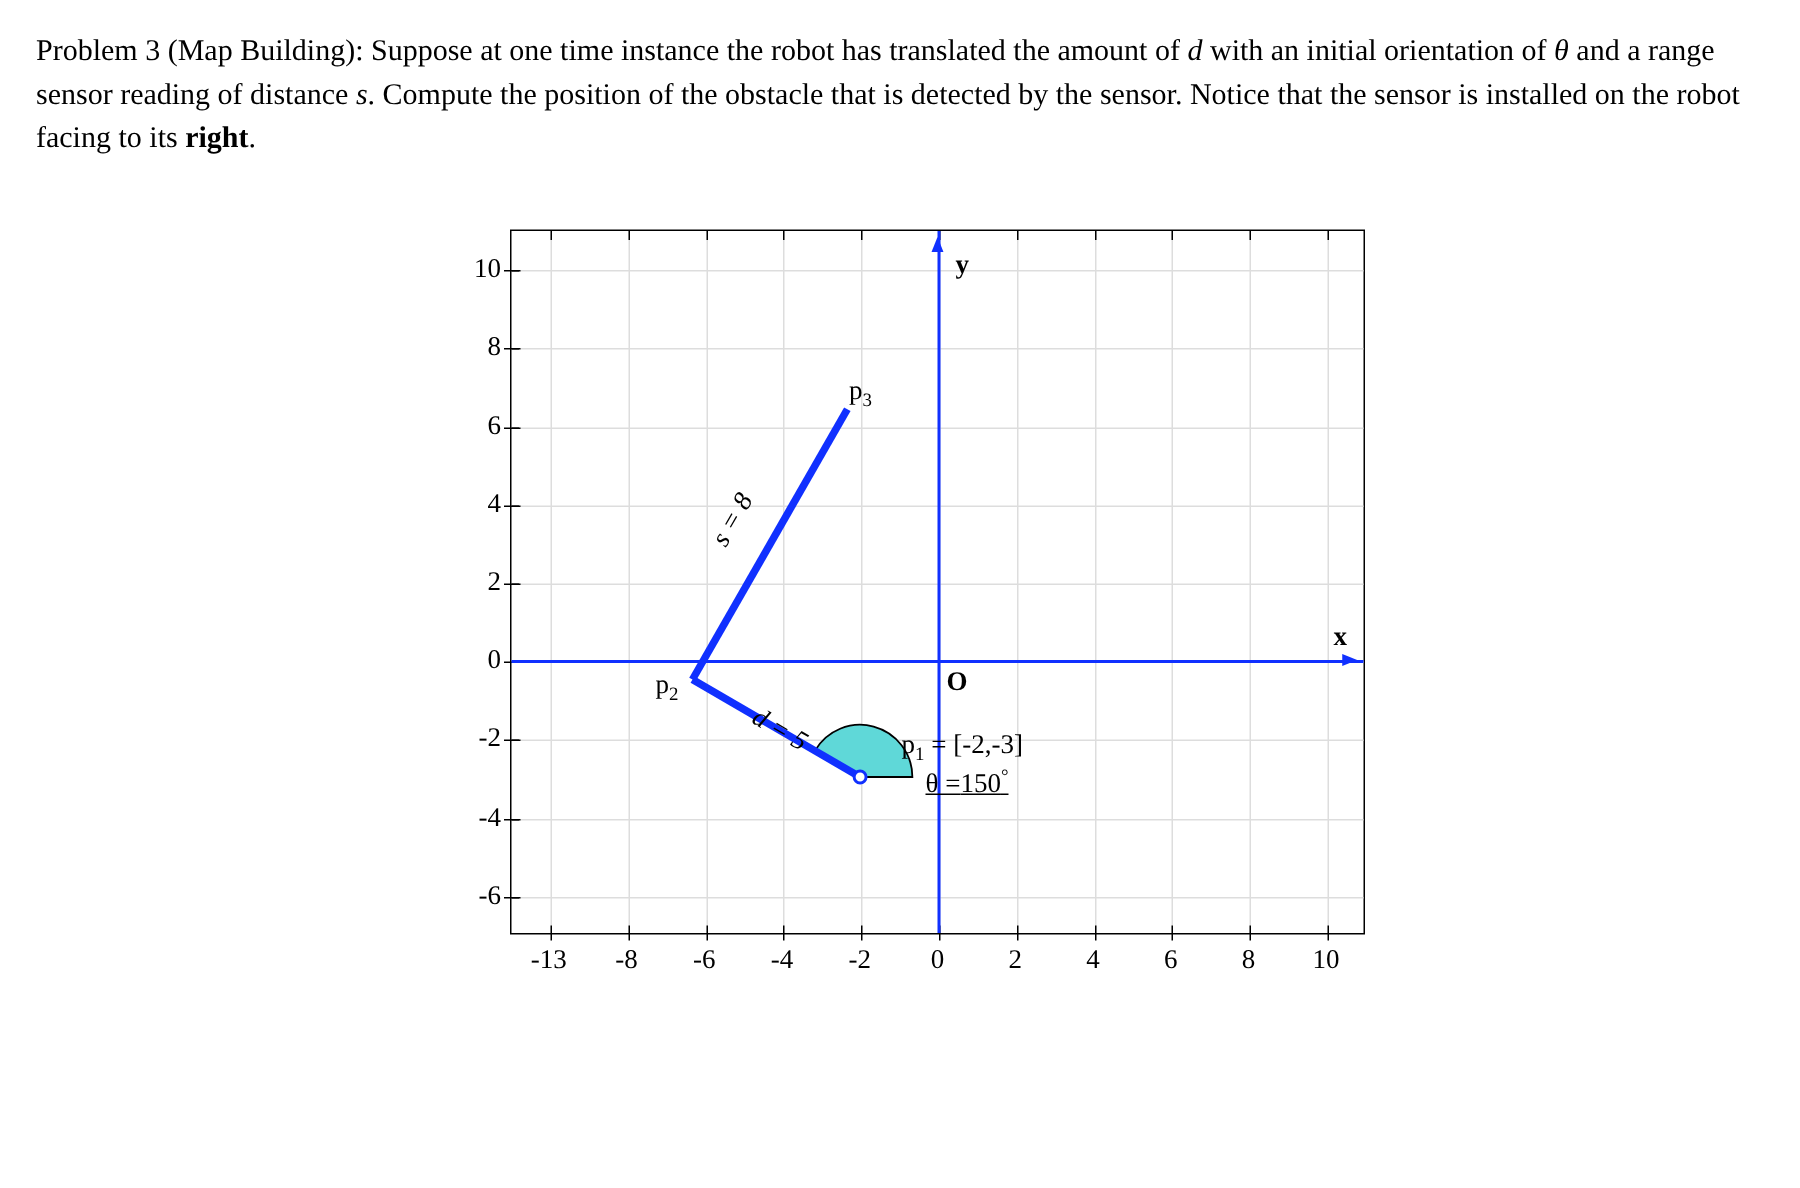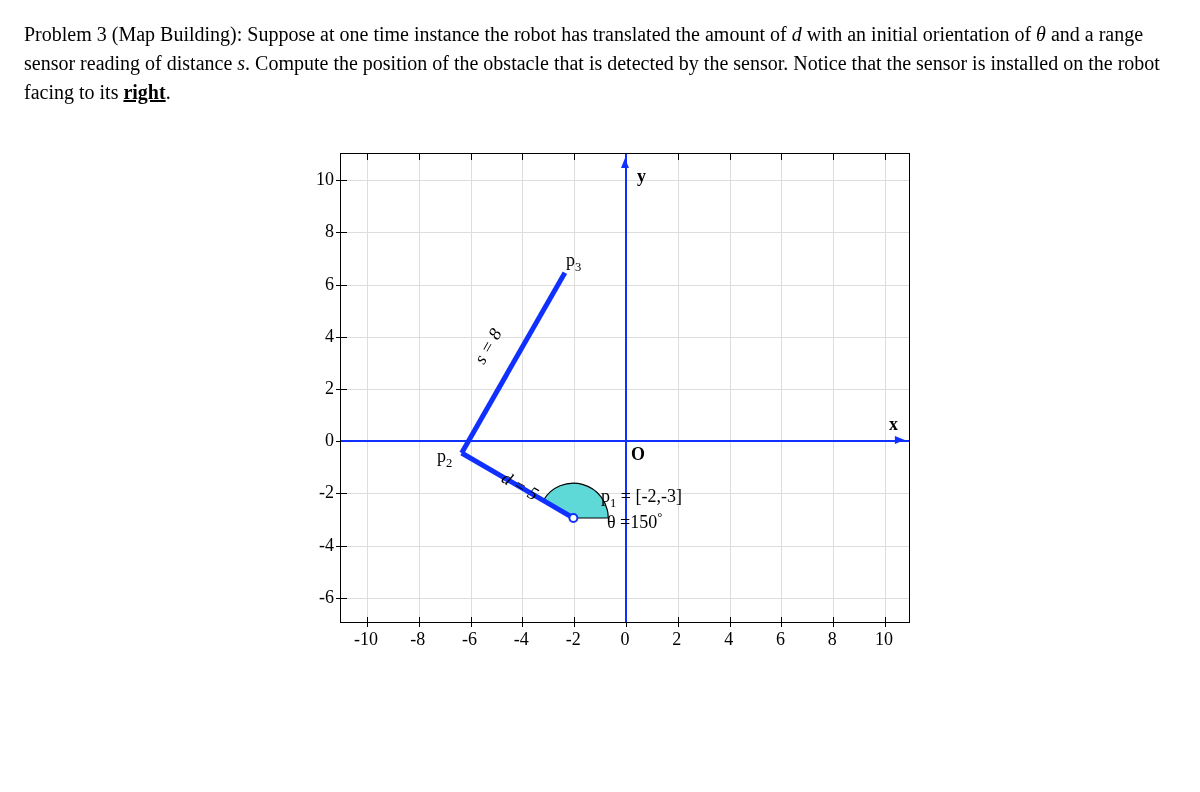--- a/index.html
+++ b/index.html
@@ -10,21 +10,21 @@
   padding: 20px 24px;
   width: 1200px;
   box-sizing: border-box;
 }
 .problem-text {
   line-height: 1.45;
   margin-bottom: 36px;
 }
 .problem-text .bold { font-weight: normal; }
 .problem-text .italic { font-style: italic; }
-.problem-text .ul { text-decoration: underline; font-weight: bold; }
+.problem-text .ul { font-weight: bold; }
 .chart-wrap {
   display: flex;
   justify-content: center;
 }
 .chart {
   position: relative;
   width: 640px;
   height: 510px;
 }
 .plot-box {
@@ -181,21 +181,21 @@
 
       <div class="ann" style="left:96px; top:292px;">
         <span>p</span><span class="sub">2</span>
       </div>
       <div class="ann" style="left:225px; top:96px;">
         <span>p</span><span class="sub">3</span>
       </div>
       <div class="ann" style="left:260px; top:332px;">
         <span>p</span><span class="sub">1</span><span> = [-2,-3]</span>
       </div>
-      <div class="ann" style="left:266px; top:356px;">
+      <div class="ann" style="left:276px; top:356px;text-decoration:underline;">
         <span>θ =</span><span>150</span><span class="sup">°</span>
       </div>
 
       <div class="ann" style="left:162px; top:312px; transform: rotate(30deg); transform-origin:left center;">
         <span style="font-style:italic">d = 5</span>
       </div>
 
       <div class="ann" style="left:138px; top:198px; transform: rotate(-60deg); transform-origin:left center;">
         <span style="font-style:italic">s = 8</span>
       </div>
@@ -205,21 +205,21 @@
     <div class="ytick-label" style="top:36.11px">10</div>
     <div class="ytick-label" style="top:88.33px">8</div>
     <div class="ytick-label" style="top:140.56px">6</div>
     <div class="ytick-label" style="top:192.78px">4</div>
     <div class="ytick-label" style="top:245px">2</div>
     <div class="ytick-label" style="top:297.22px">0</div>
     <div class="ytick-label" style="top:349.44px">-2</div>
     <div class="ytick-label" style="top:401.67px">-4</div>
     <div class="ytick-label" style="top:453.89px">-6</div>
 
-    <div class="xtick-label" style="left:85.91px">-10</div>
+    <div class="xtick-label" style="left:85.91px">-13</div>
     <div class="xtick-label" style="left:137.73px">-8</div>
     <div class="xtick-label" style="left:189.55px">-6</div>
     <div class="xtick-label" style="left:241.36px">-4</div>
     <div class="xtick-label" style="left:293.18px">-2</div>
     <div class="xtick-label" style="left:345px">0</div>
     <div class="xtick-label" style="left:396.82px">2</div>
     <div class="xtick-label" style="left:448.64px">4</div>
     <div class="xtick-label" style="left:500.45px">6</div>
     <div class="xtick-label" style="left:552.27px">8</div>
     <div class="xtick-label" style="left:604.09px">10</div>

